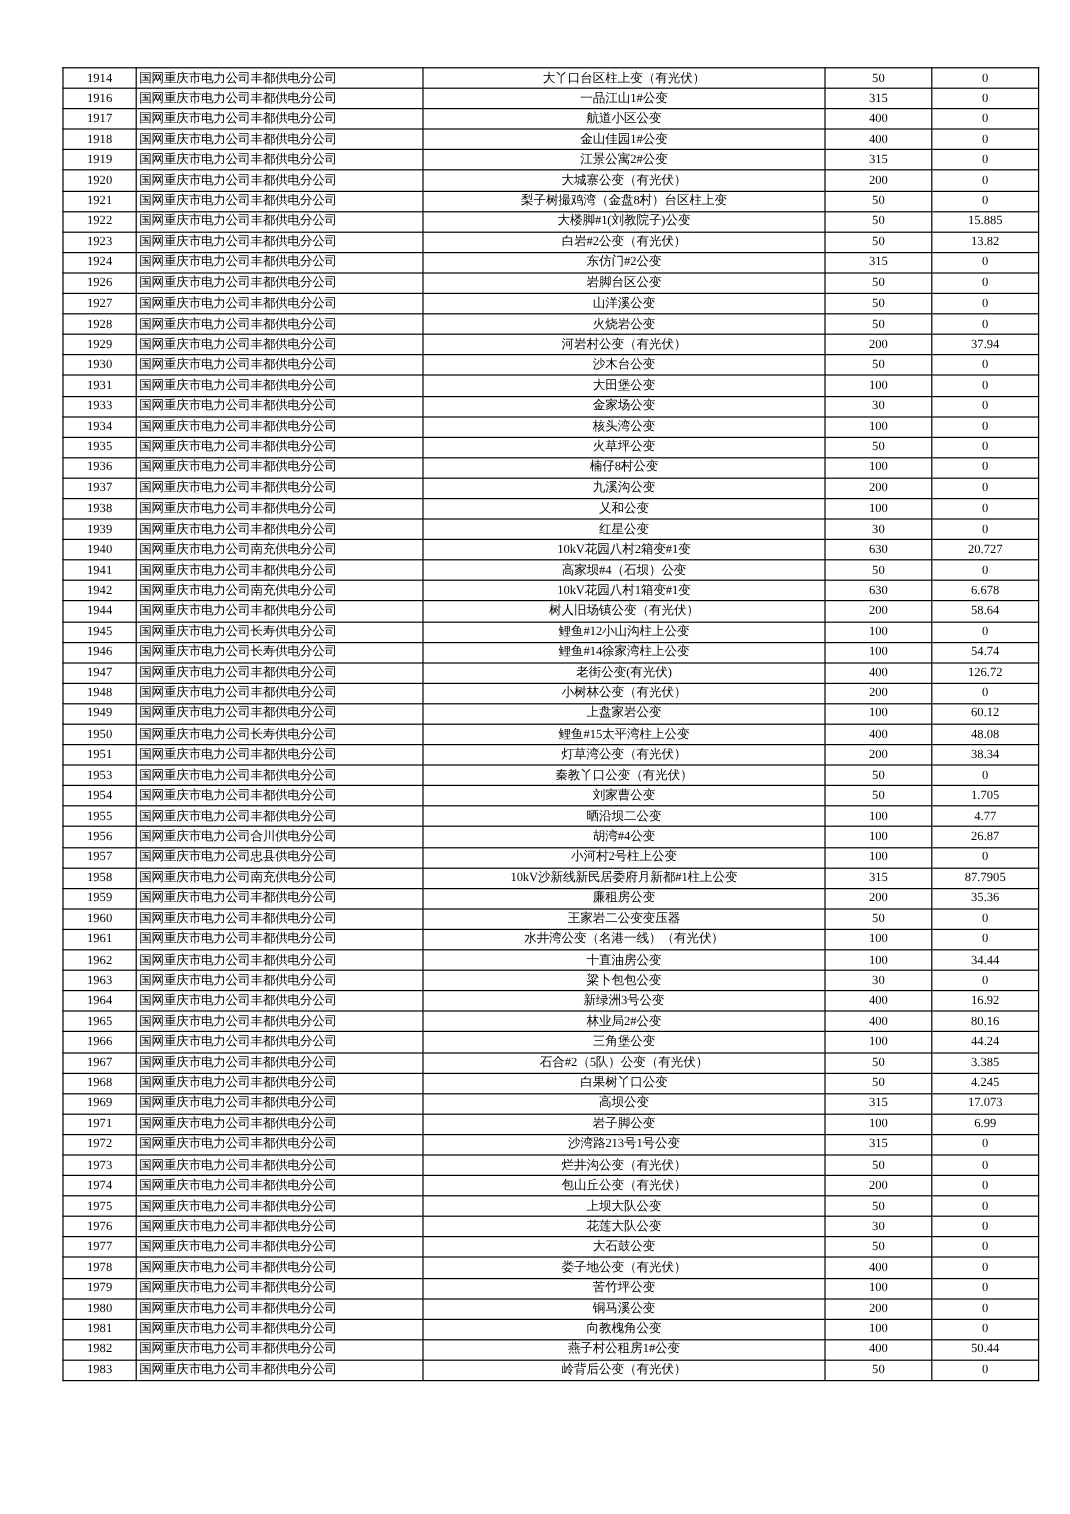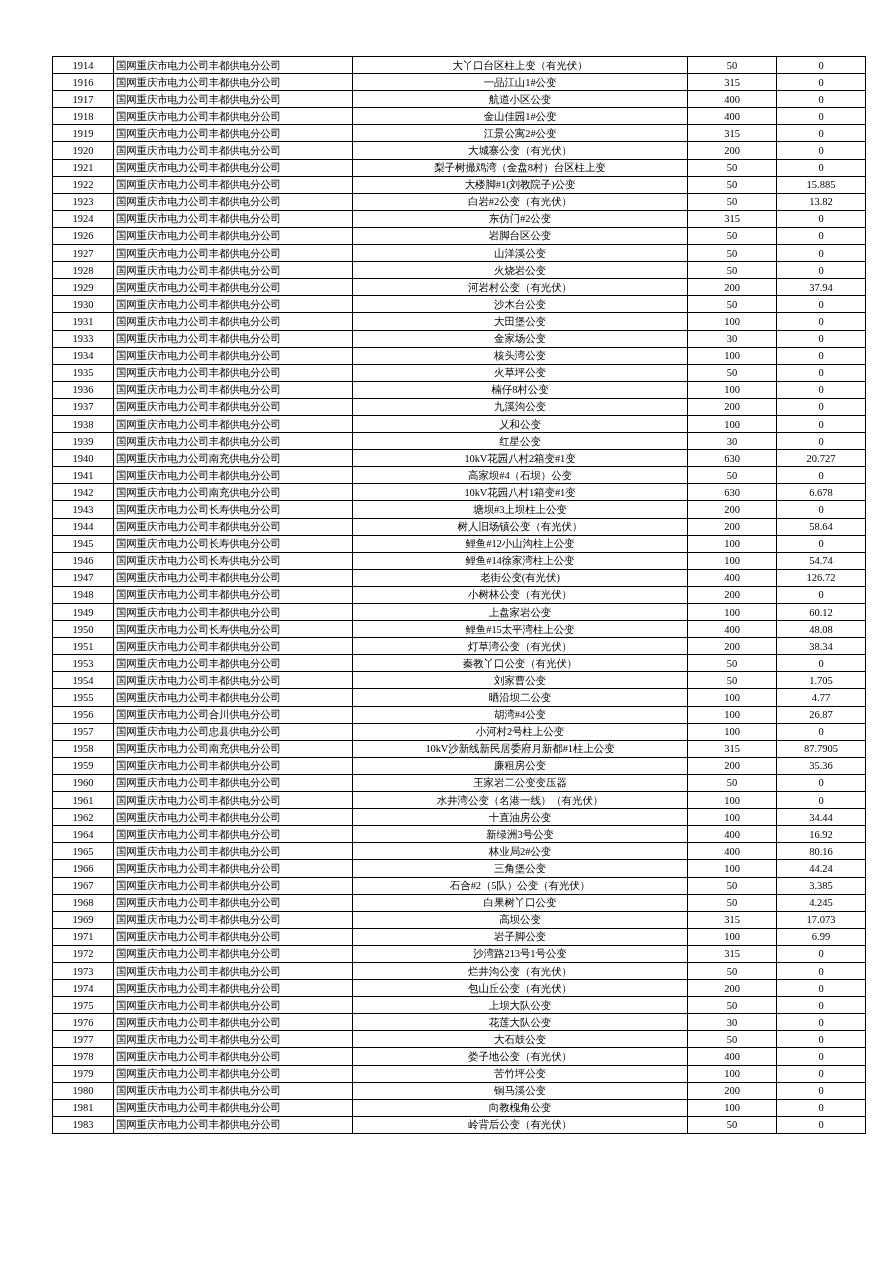--- a/index.html
+++ b/index.html
@@ -242,27 +242,20 @@
           <td class="c-value">0</td>
         </tr>
         <tr>
           <td class="c-index">1942</td>
           <td class="c-company">国网重庆市电力公司南充供电分公司</td>
           <td class="c-name">10kV花园八村1箱变#1变</td>
           <td class="c-capacity">630</td>
           <td class="c-value">6.678</td>
         </tr>
         <tr>
-          <td class="c-index">1943</td>
-          <td class="c-company">国网重庆市电力公司长寿供电分公司</td>
-          <td class="c-name">塘坝#3上坝柱上公变</td>
-          <td class="c-capacity">200</td>
-          <td class="c-value">0</td>
-        </tr>
-        <tr>
           <td class="c-index">1944</td>
           <td class="c-company">国网重庆市电力公司丰都供电分公司</td>
           <td class="c-name">树人旧场镇公变（有光伏）</td>
           <td class="c-capacity">200</td>
           <td class="c-value">58.64</td>
         </tr>
         <tr>
           <td class="c-index">1945</td>
           <td class="c-company">国网重庆市电力公司长寿供电分公司</td>
           <td class="c-name">鲤鱼#12小山沟柱上公变</td>
@@ -375,20 +368,27 @@
           <td class="c-value">0</td>
         </tr>
         <tr>
           <td class="c-index">1962</td>
           <td class="c-company">国网重庆市电力公司丰都供电分公司</td>
           <td class="c-name">十直油房公变</td>
           <td class="c-capacity">100</td>
           <td class="c-value">34.44</td>
         </tr>
         <tr>
+          <td class="c-index">1963</td>
+          <td class="c-company">国网重庆市电力公司丰都供电分公司</td>
+          <td class="c-name">粱卜包包公变</td>
+          <td class="c-capacity">30</td>
+          <td class="c-value">0</td>
+        </tr>
+        <tr>
           <td class="c-index">1964</td>
           <td class="c-company">国网重庆市电力公司丰都供电分公司</td>
           <td class="c-name">新绿洲3号公变</td>
           <td class="c-capacity">400</td>
           <td class="c-value">16.92</td>
         </tr>
         <tr>
           <td class="c-index">1965</td>
           <td class="c-company">国网重庆市电力公司丰都供电分公司</td>
           <td class="c-name">林业局2#公变</td>
@@ -492,20 +492,27 @@
           <td class="c-name">铜马溪公变</td>
           <td class="c-capacity">200</td>
           <td class="c-value">0</td>
         </tr>
         <tr>
           <td class="c-index">1981</td>
           <td class="c-company">国网重庆市电力公司丰都供电分公司</td>
           <td class="c-name">向教槐角公变</td>
           <td class="c-capacity">100</td>
           <td class="c-value">0</td>
+        </tr>
+        <tr>
+          <td class="c-index">1982</td>
+          <td class="c-company">国网重庆市电力公司丰都供电分公司</td>
+          <td class="c-name">燕子村公租房1#公变</td>
+          <td class="c-capacity">400</td>
+          <td class="c-value">50.44</td>
         </tr>
         <tr>
           <td class="c-index">1983</td>
           <td class="c-company">国网重庆市电力公司丰都供电分公司</td>
           <td class="c-name">岭背后公变（有光伏）</td>
           <td class="c-capacity">50</td>
           <td class="c-value">0</td>
         </tr>
       </tbody>
   </table>

